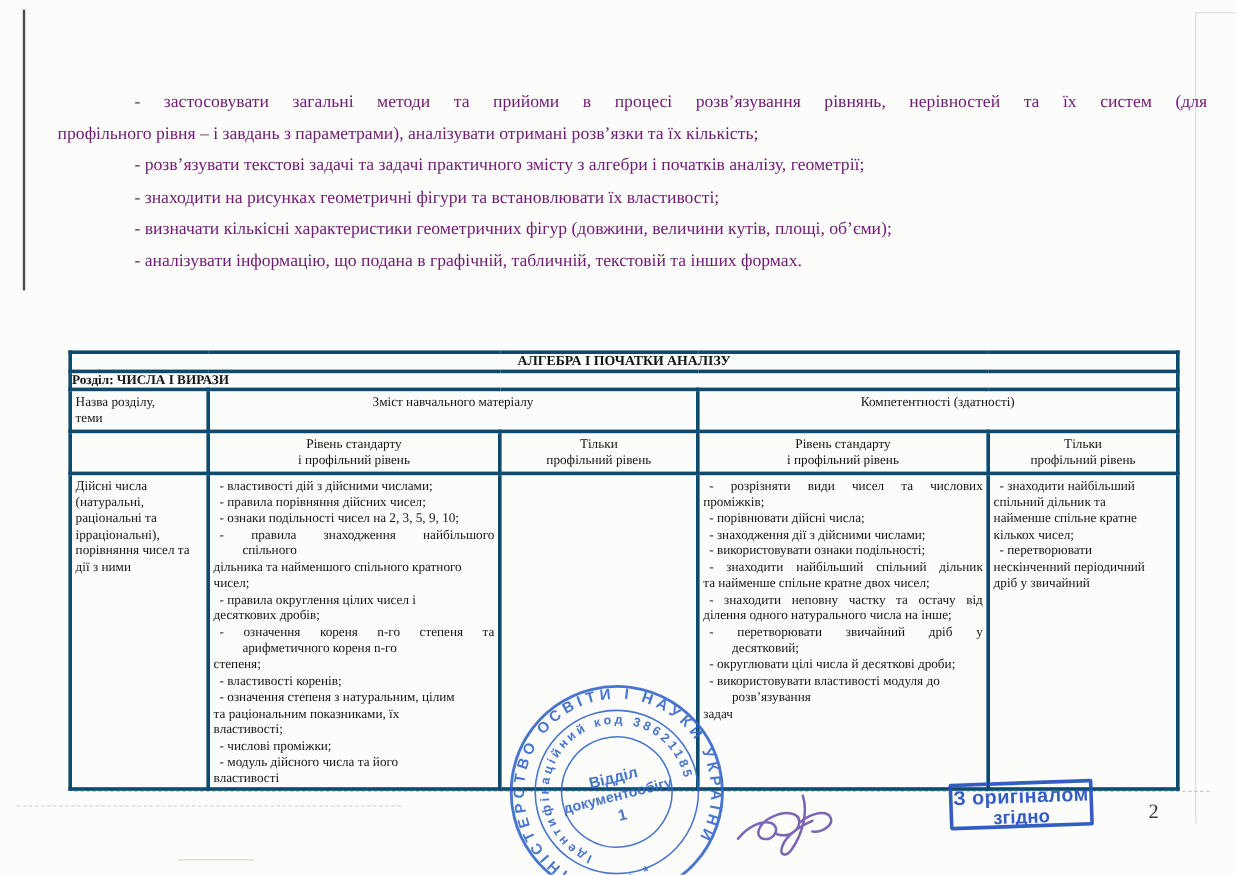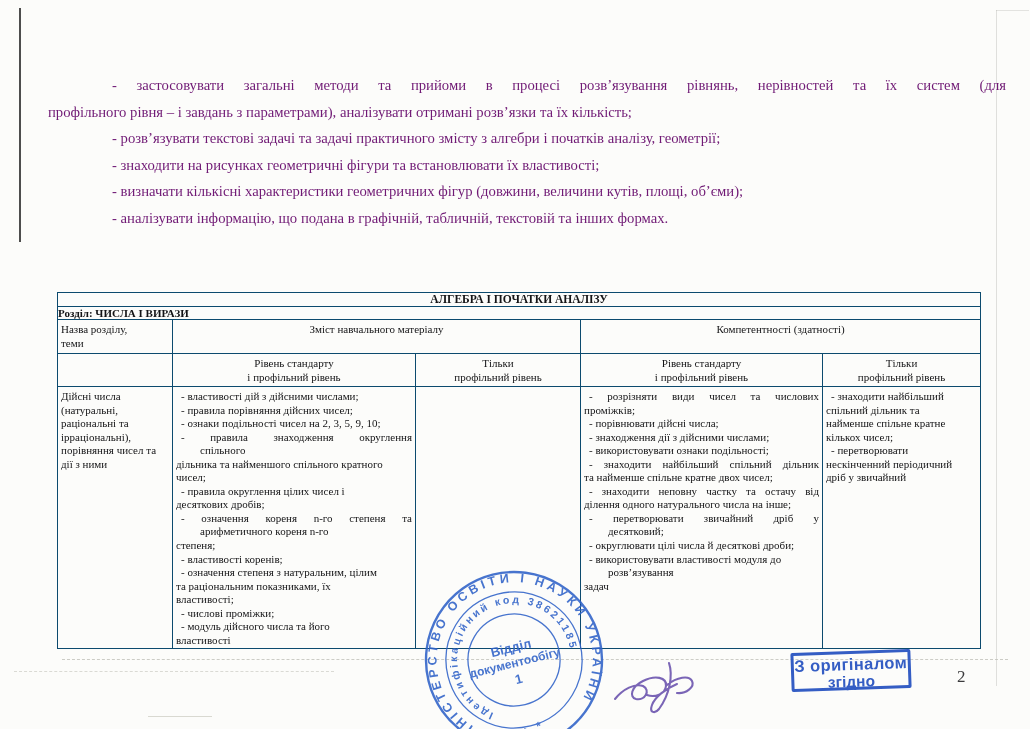--- a/index.html
+++ b/index.html
@@ -27,21 +27,21 @@
     position:absolute;left:48px;top:72px;width:958px;
     font-size:14.7px;line-height:26.6px;color:#701a75;
   }
   .ln{white-space:pre-wrap;}
   .i-dash{padding-left:64px;}
   .i-par{padding-left:44px;}
   .j{text-align:justify;text-align-last:justify;}
   
   .tablewrap{position:absolute;left:57px;top:292px;width:923px;}
   table{border-collapse:collapse;table-layout:fixed;width:923px;color:#141416;}
-  td{border:1px solid #0c4a6e;vertical-align:top;padding:0;}
+  td{border:3px solid #0c4a6e;vertical-align:top;padding:0;}
   .tt{height:14px;text-align:center;font-weight:bold;font-size:11.5px;line-height:13px;}
   .ts{height:13px;text-align:left;font-weight:bold;font-size:11px;line-height:12px;}
   .hcell{font-weight:normal;font-size:11px;line-height:14px;white-space:pre-line;padding:2px 3px;margin-top:28px;}
   .hc{text-align:center;}
   .r3{height:34px;}
   .r4{height:33px;}
   .body-row{height:262px;}
   .cell{font-size:11px;line-height:13.55px;padding:3px 3px 0 3px;}
   .c-dash{padding-left:5px;}
   .c-ind{padding-left:24px;}
@@ -119,21 +119,21 @@
             <div class="ln">(натуральні,</div>
             <div class="ln">раціональні та</div>
             <div class="ln">ірраціональні),</div>
             <div class="ln">порівняння чисел та</div>
             <div class="ln">дії з ними</div>
           </td>
       <td class="cell">
             <div class="ln c-dash">- властивості дій з дійсними числами;</div>
             <div class="ln c-dash">- правила порівняння дійсних чисел;</div>
             <div class="ln c-dash">- ознаки подільності чисел на 2, 3, 5, 9, 10;</div>
-            <div class="ln c-dash j">- правила знаходження округлення</div>
+            <div class="ln c-dash j">- правила знаходження найбільшого</div>
             <div class="ln c-ind">спільного</div>
             <div class="ln">дільника та найменшого спільного кратного</div>
             <div class="ln">чисел;</div>
             <div class="ln c-dash">- правила округлення цілих чисел і</div>
             <div class="ln">десяткових дробів;</div>
             <div class="ln c-dash j">- означення кореня n-го степеня та</div>
             <div class="ln c-ind">арифметичного кореня n-го</div>
             <div class="ln">степеня;</div>
             <div class="ln c-dash">- властивості коренів;</div>
             <div class="ln c-dash">- означення степеня з натуральним, цілим</div>

